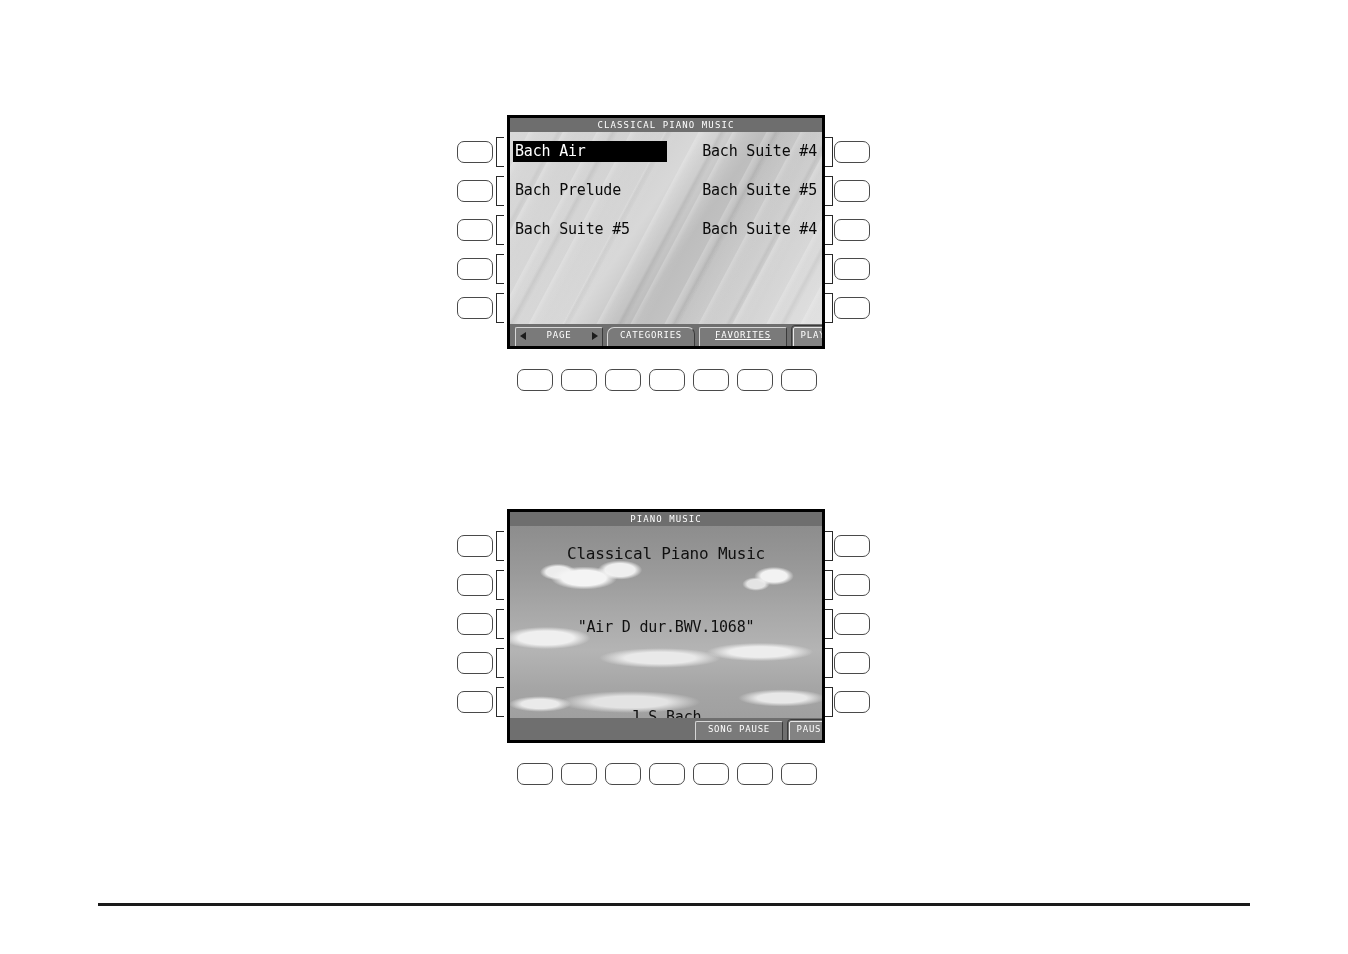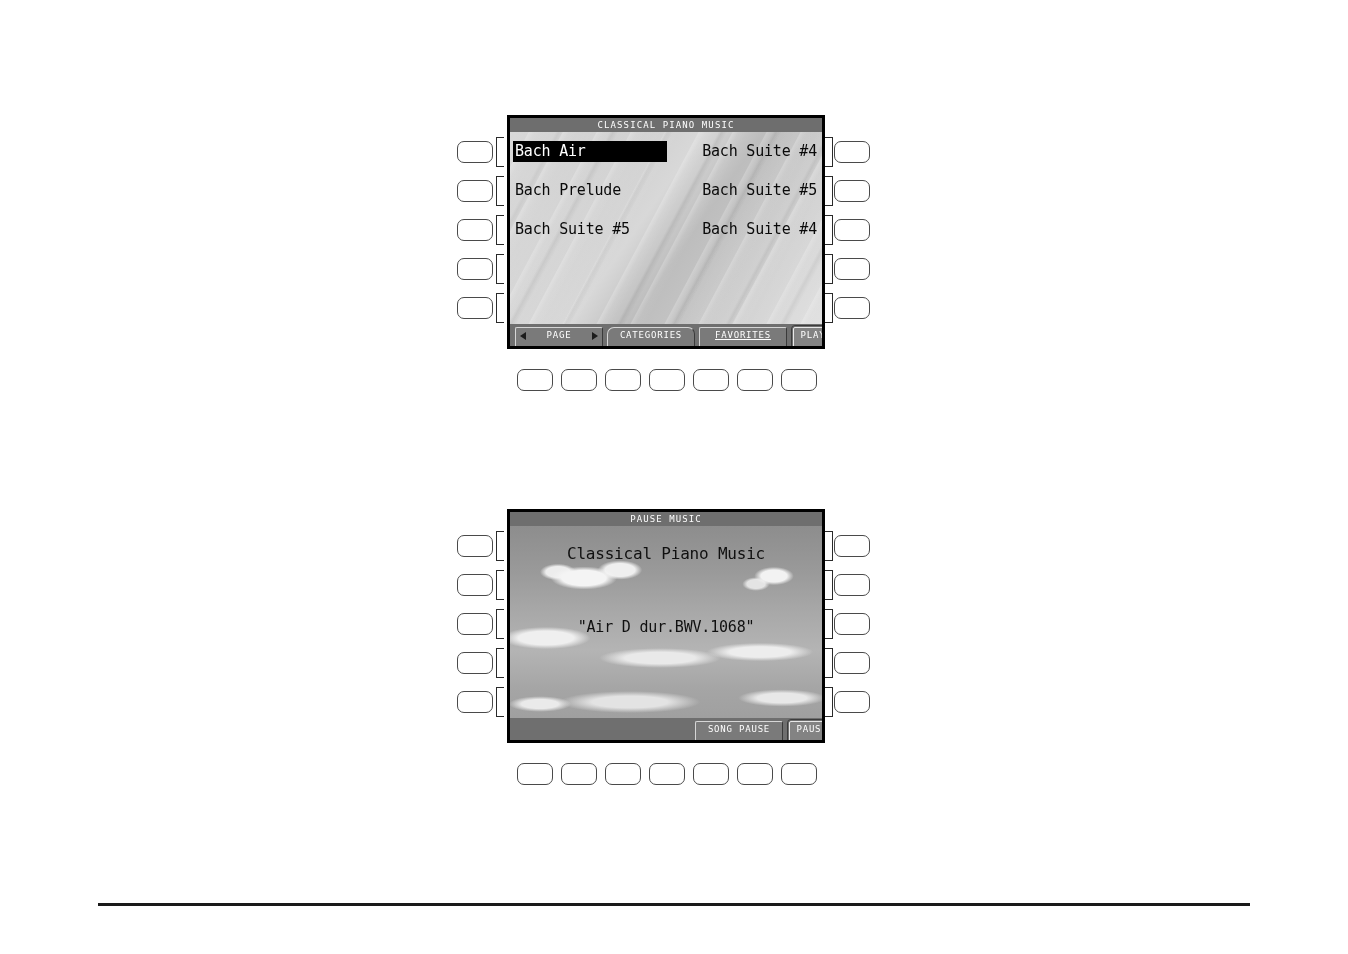--- a/index.html
+++ b/index.html
@@ -376,27 +376,28 @@
 
   <div class="bracket right" style="left:373px; top:22px;"></div>
   <div class="bracket right" style="left:373px; top:61px;"></div>
   <div class="bracket right" style="left:373px; top:100px;"></div>
   <div class="bracket right" style="left:373px; top:139px;"></div>
   <div class="bracket right" style="left:373px; top:178px;"></div>
 
   <div class="lcd-frame">
     <div class="lcd">
 
-      <div class="titlebar">PAUSE MUSIC</div>
+      <div class="titlebar">PIANO MUSIC</div>
 
       <div class="screen-body">
         <div class="bg-clouds"></div>
 
         <div class="np-line np-title">Classical Piano Music</div>
         <div class="np-line np-piece">"Air D dur.BWV.1068"</div>
+        <div class="np-line np-artist">J.S.Bach</div>
 
         <div class="softbar">
           <div class="skey" style="left:185px; width:88px;">
             <span>SONG PAUSE</span>
           </div>
           <div class="skey selected" style="left:279px; width:46px;">
             <span>PAUSE</span>
           </div>
         </div>
 

